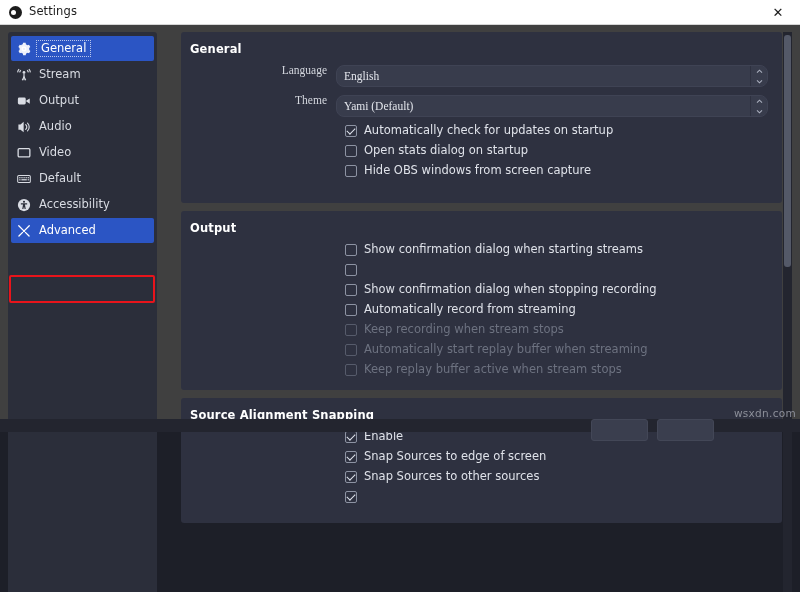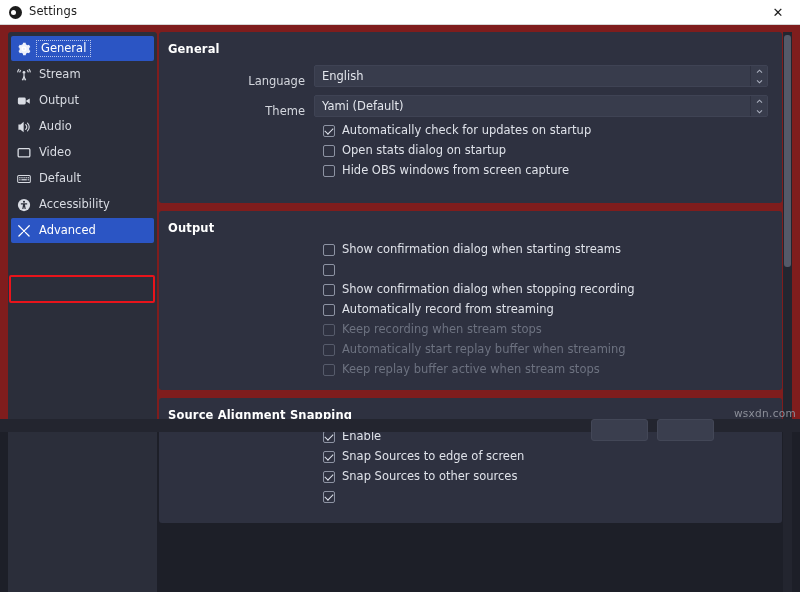--- a/index.html
+++ b/index.html
@@ -9,21 +9,21 @@
     height: 592px;
     overflow: hidden;
     background: #1d1f28;
     font-family: "DejaVu Sans", "Liberation Sans", sans-serif;
   }
 
   #app {
     position: relative;
     width: 800px;
     height: 432px;
-    background: #7f1d1d;
+    background: #404040;
     display: flex;
     flex-direction: column;
   }
 
   
   .titlebar {
     height: 25px;
     min-height: 25px;
     background: #ffffff;
     border-bottom: 1px solid #d6d6d6;
@@ -76,21 +76,21 @@
     font-size: 13px;
     line-height: 1;
     cursor: pointer;
   }
 
   
   .body {
     flex: 1;
     display: flex;
     padding: 7px 8px 0 8px;
-    gap: 2px;
+    gap: 24px;
     min-height: 0;
     position: relative;
   }
 
   
   .sidebar {
     width: 149px;
     min-width: 149px;
     background: #2b2e3a;
     border-radius: 3px;
@@ -174,40 +174,41 @@
   .section-title {
     font-size: 11.5px;
     font-weight: bold;
     color: #ffffff;
     margin-bottom: 9px;
     letter-spacing: 0.15px;
   }
 
   .form-row {
     display: flex;
-    align-items: flex-end;
+    align-items: flex-start;
     margin-bottom: 8px;
+    font-family: Liberation Serif, serif;
   }
   .form-label {
     width: 146px;
     min-width: 146px;
     text-align: right;
     padding-right: 9px;
     font-size: 11.5px;
     color: #d4d7de;
     line-height: 1;
   }
   .field {
     flex: 1;
     min-width: 0;
     display: flex;
     height: 22px;
     background: #383c4c;
     border: 1px solid #3f4354;
-    border-radius: 2px;
+    border-radius: 8px;
     overflow: hidden;
   }
   .field-value {
     flex: 1;
     min-width: 0;
     display: flex;
     align-items: center;
     padding: 0 7px;
     font-size: 11.5px;
     color: #e3e6ec;

